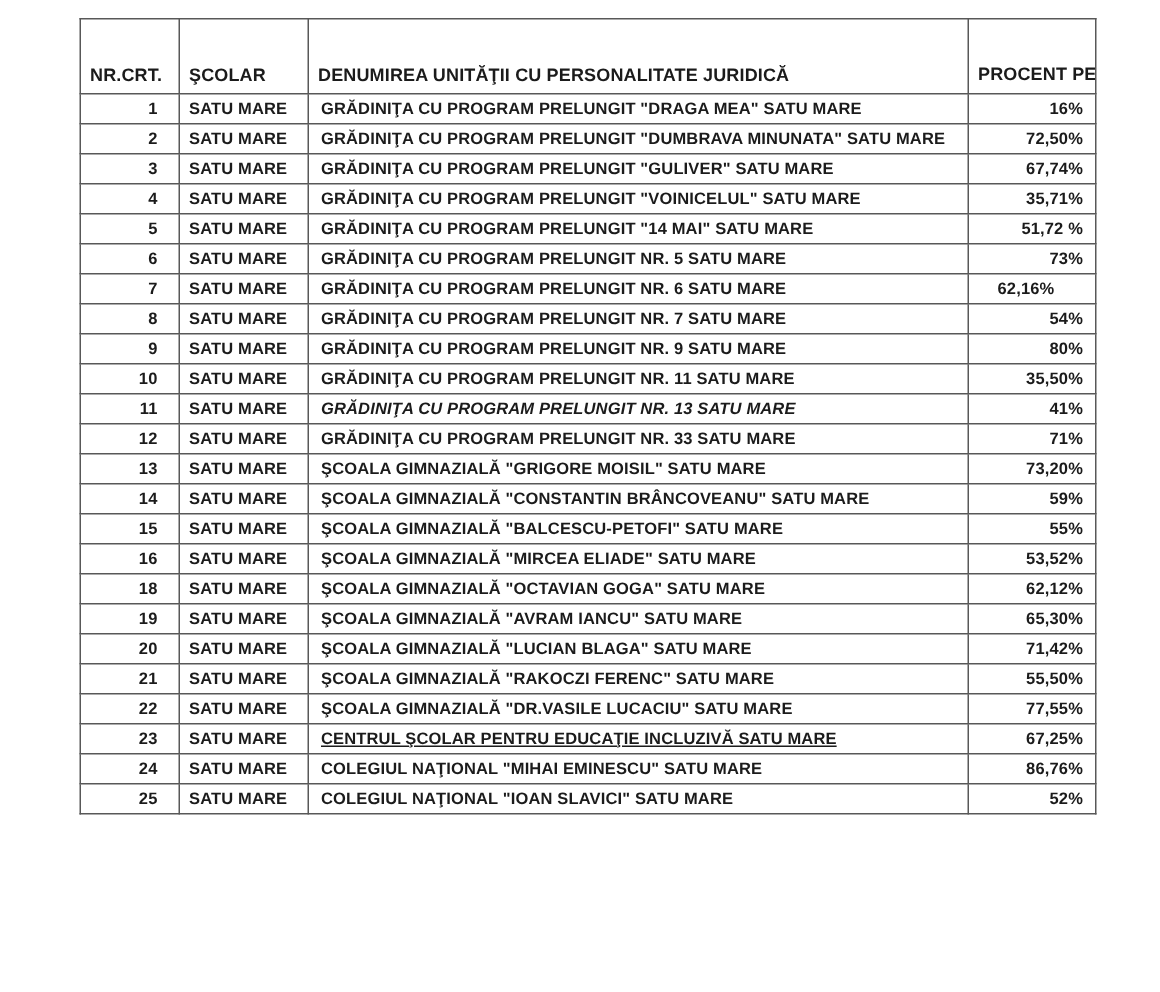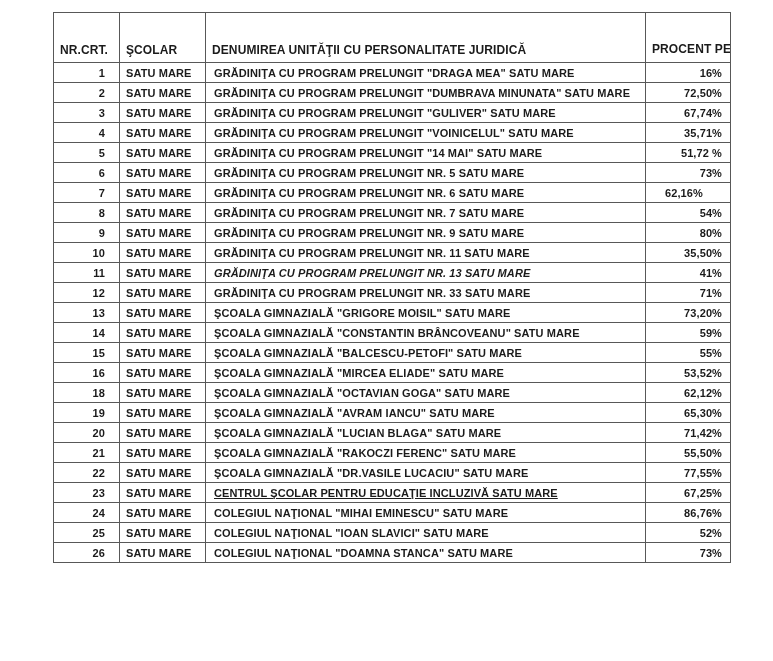--- a/index.html
+++ b/index.html
@@ -215,21 +215,15 @@
     <td class="c-judet" style="border-color: rgb(88, 88, 88); color: rgb(27, 27, 27);">SATU MARE</td>
     <td class="c-denum" style="border-color: rgb(88, 88, 88); color: rgb(27, 27, 27);">COLEGIUL NAŢIONAL "MIHAI EMINESCU" SATU MARE</td>
     <td class="c-procent" style="border-color: rgb(88, 88, 88); color: rgb(27, 27, 27);">86,76%</td>
   </tr>
         <tr>
     <td class="c-nr" style="border-color: rgb(88, 88, 88); color: rgb(27, 27, 27); margin-top: 40px;">25</td>
     <td class="c-judet" style="border-color: rgb(88, 88, 88); color: rgb(27, 27, 27);">SATU MARE</td>
     <td class="c-denum" style="border-color: rgb(88, 88, 88); color: rgb(27, 27, 27);">COLEGIUL NAŢIONAL "IOAN SLAVICI" SATU MARE</td>
     <td class="c-procent" style="border-color: rgb(88, 88, 88); color: rgb(27, 27, 27);">52%</td>
   </tr>
-        <tr>
-    <td class="c-nr" style="border-color: rgb(88, 88, 88); color: rgb(27, 27, 27);">26</td>
-    <td class="c-judet" style="border-color: rgb(88, 88, 88); color: rgb(27, 27, 27);">SATU MARE</td>
-    <td class="c-denum" style="border-color: rgb(88, 88, 88); color: rgb(27, 27, 27);">COLEGIUL NAŢIONAL "DOAMNA STANCA" SATU MARE</td>
-    <td class="c-procent" style="border-color: rgb(88, 88, 88); color: rgb(27, 27, 27);">73%</td>
-  </tr>
       </tbody>
   </table>
 </div>
 
 </body></html>

